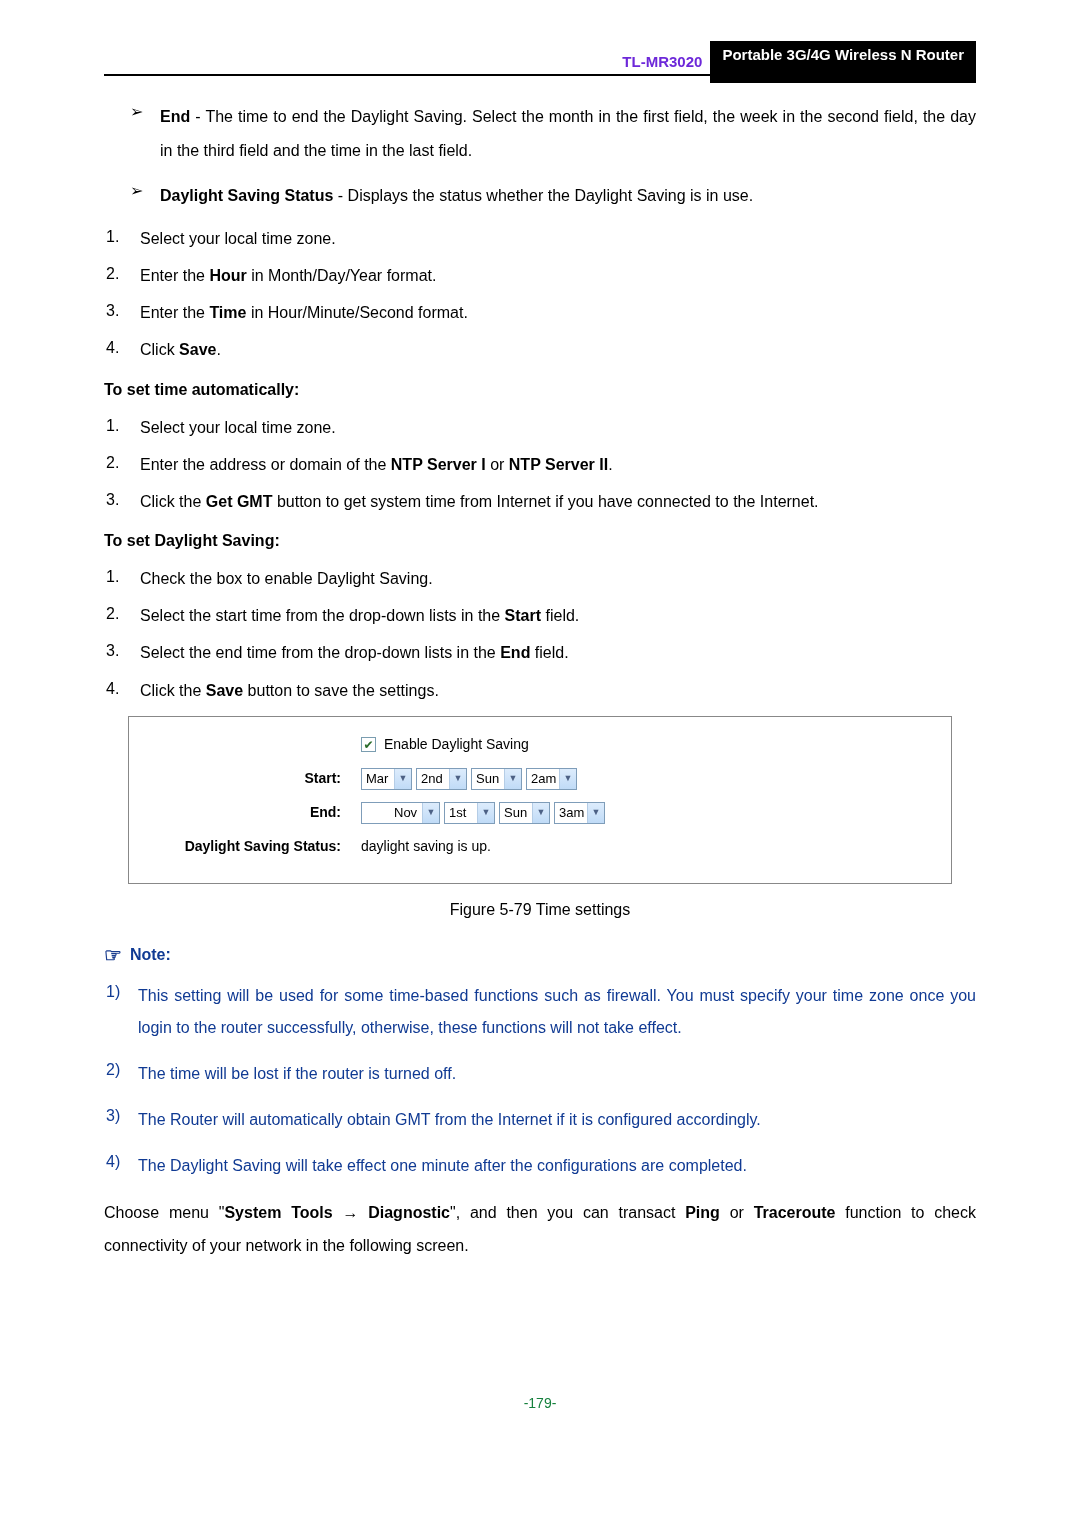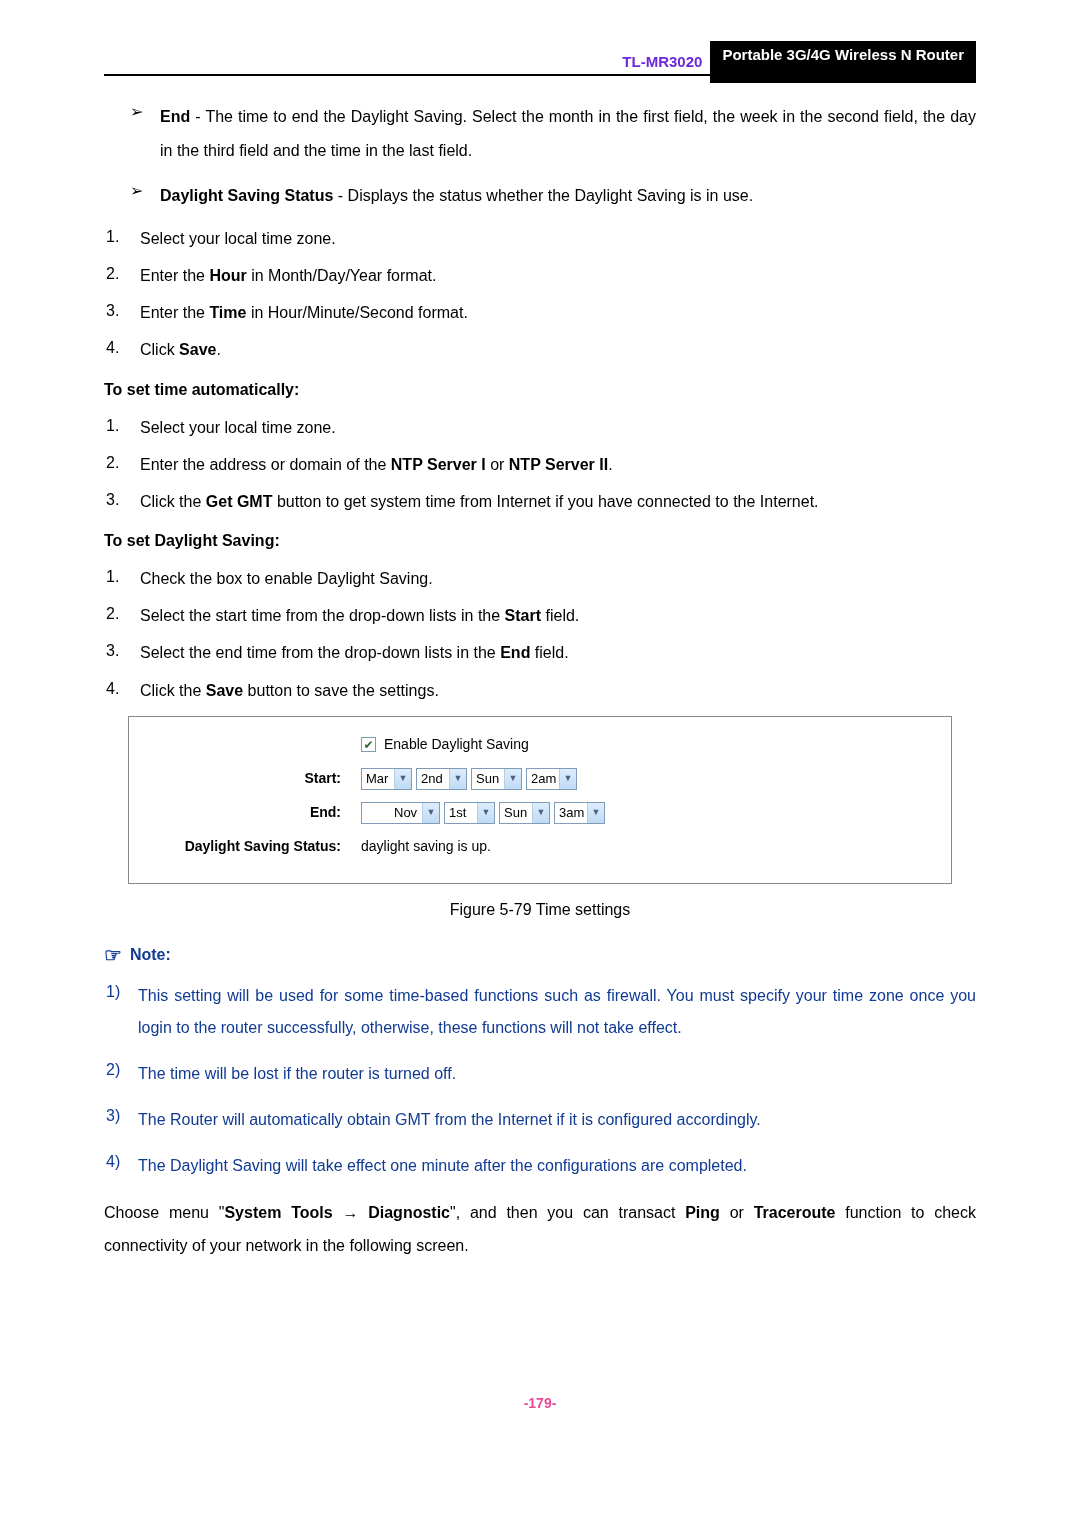--- a/index.html
+++ b/index.html
@@ -148,21 +148,21 @@
     .h3 {
       font-weight: bold;
       font-size: 17px;
       margin: 10px 0 16px 0;
     }
     .diag-para {
       line-height: 2.1;
       text-align: justify;
     }
     .arrow { font-family: sans-serif; }
-    .page-number { text-align: center; font-size: 14px; color: #ec4899; margin-top: 130px; font-weight: bold; }
+    .page-number { text-align: center; font-size: 14px; color: #15803d; margin-top: 130px; }
   </style>
 </head>
 <body>
 
 <div class="header-bar">
   <span class="header-spacer"></span>
   <span class="model-box">TL-MR3020</span>
   <span class="title-box">Portable 3G/4G Wireless N Router</span>
 </div>
 

